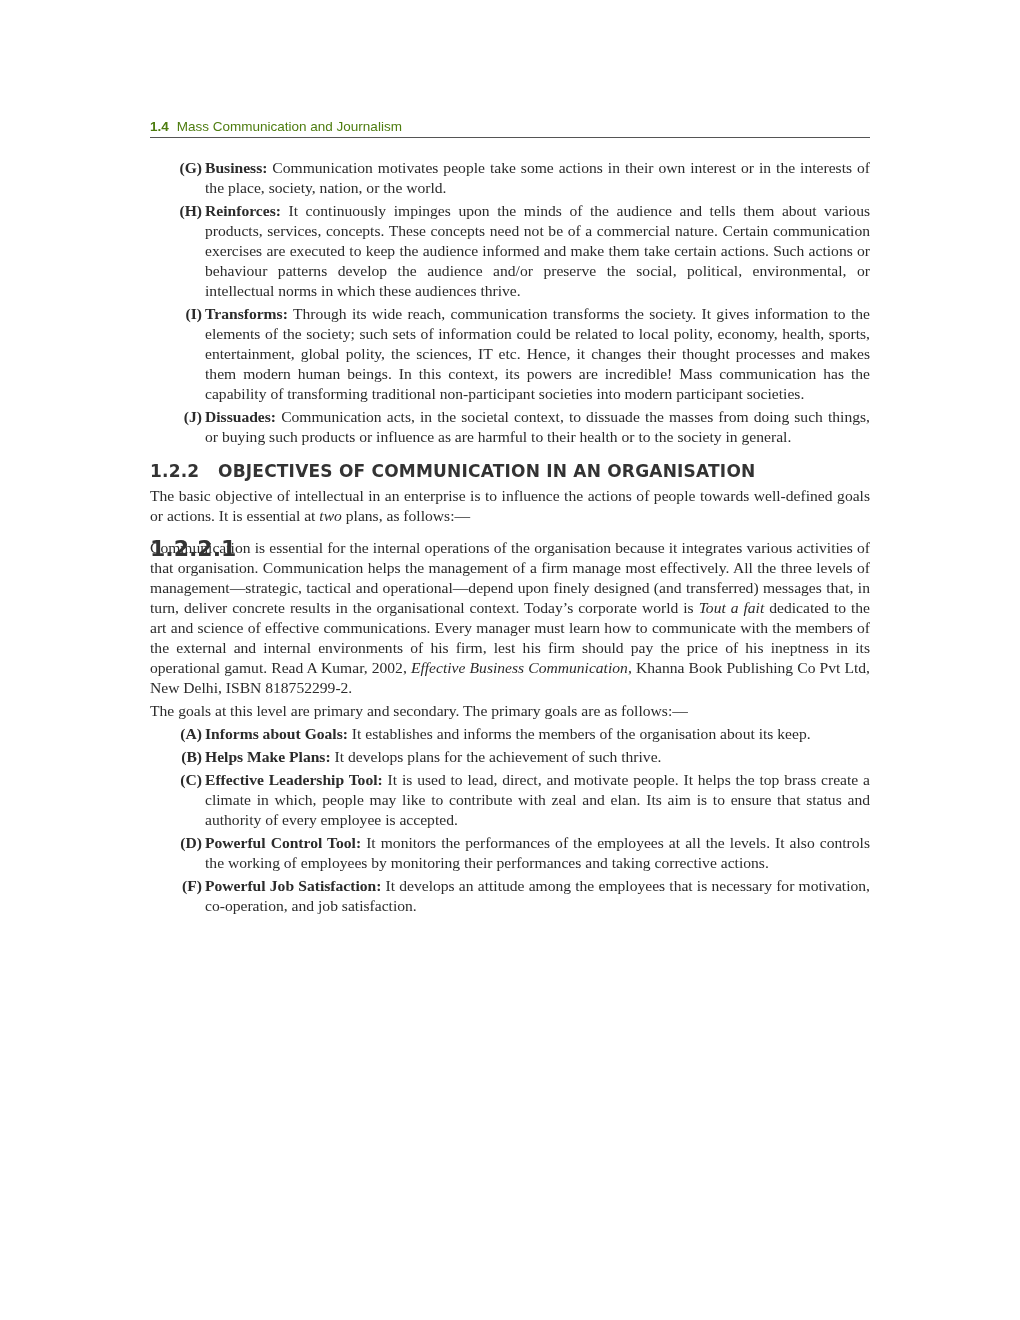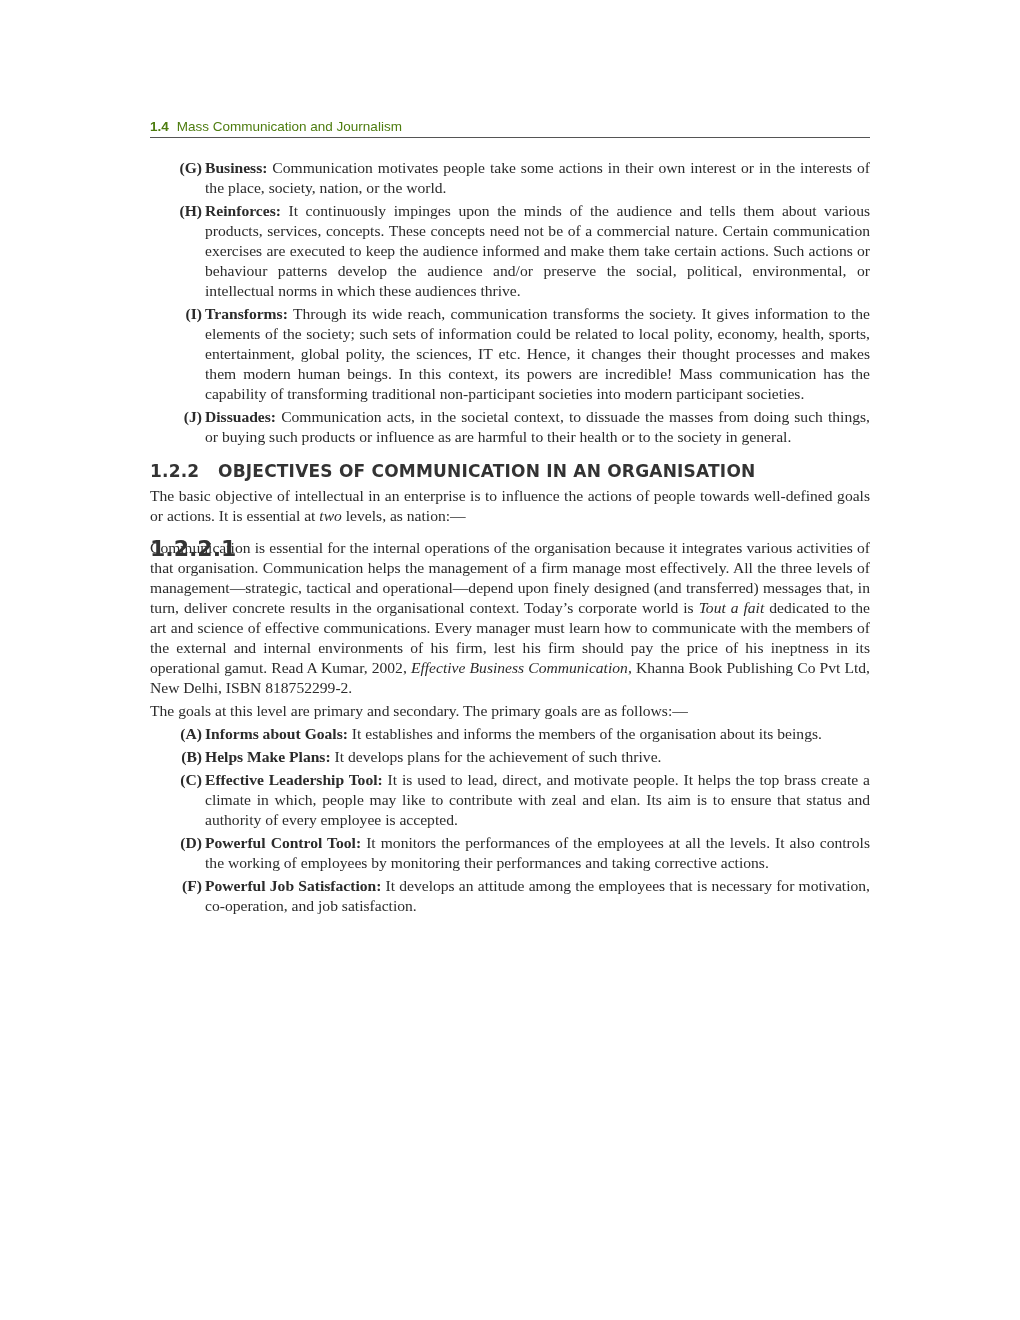--- a/index.html
+++ b/index.html
@@ -38,31 +38,31 @@
       <span class="marker">(I)</span><span class="term">Transforms:</span><span> Through its wide reach, communication transforms the society. It gives information to the elements of the society; such sets of information could be related to local polity, economy, health, sports, entertainment, global polity, the sciences, IT etc. Hence, it changes their thought processes and makes them modern human beings. In this context, its powers are incredible! Mass communication has the capability of transforming traditional non-participant societies into modern participant societies.</span>
     </li>
     <li class="list-item">
       <span class="marker">(J)</span><span class="term">Dissuades:</span><span> Communication acts, in the societal context, to dissuade the masses from doing such things, or buying such products or influence as are harmful to their health or to the society in general.</span>
     </li>
   </ul>
 
   <div class="h2">
     <span class="num">1.2.2</span><span>OBJECTIVES OF COMMUNICATION IN AN ORGANISATION</span>
   </div>
-  <p class="para body-serif"><span>The basic objective of intellectual in an enterprise is to influence the actions of people towards well-defined goals or actions. It is essential at </span><i>two</i><span> levels, as nation:—</span></p>
+  <p class="para body-serif"><span>The basic objective of intellectual in an enterprise is to influence the actions of people towards well-defined goals or actions. It is essential at </span><i>two</i><span> plans, as follows:—</span></p>
 
   <div class="h3">
     <span class="num">1.2.2.1</span>
   </div>
   <p class="para body-serif"><span>Communication is essential for the internal operations of the organisation because it integrates various activities of that organisation. Communication helps the management of a firm manage most effectively. All the three levels of management—strategic, tactical and operational—depend upon finely designed (and transferred) messages that, in turn, deliver concrete results in the organisational context. Today’s corporate world is </span><i>Tout a fait</i><span> dedicated to the art and science of effective communications. Every manager must learn how to communicate with the members of the external and internal environments of his firm, lest his firm should pay the price of his ineptness in its operational gamut. Read A Kumar, 2002, </span><i>Effective Business Communication</i><span>, Khanna Book Publishing Co Pvt Ltd, New Delhi, ISBN 818752299-2.</span></p>
   <p class="para body-serif">The goals at this level are primary and secondary. The primary goals are as follows:—</p>
 
   <ul class="list body-serif">
     <li class="list-item">
-      <span class="marker">(A)</span><span class="term">Informs about Goals:</span><span> It establishes and informs the members of the organisation about its beings.</span>
+      <span class="marker">(A)</span><span class="term">Informs about Goals:</span><span> It establishes and informs the members of the organisation about its keep.</span>
     </li>
     <li class="list-item">
       <span class="marker">(B)</span><span class="term">Helps Make Plans:</span><span> It develops plans for the achievement of such thrive.</span>
     </li>
     <li class="list-item">
       <span class="marker">(C)</span><span class="term">Effective Leadership Tool:</span><span> It is used to lead, direct, and motivate people. It helps the top brass create a climate in which, people may like to contribute with zeal and elan. Its aim is to ensure that status and authority of every employee is accepted.</span>
     </li>
     <li class="list-item">
       <span class="marker">(D)</span><span class="term">Powerful Control Tool:</span><span> It monitors the performances of the employees at all the levels. It also controls the working of employees by monitoring their performances and taking corrective actions.</span>
     </li>

